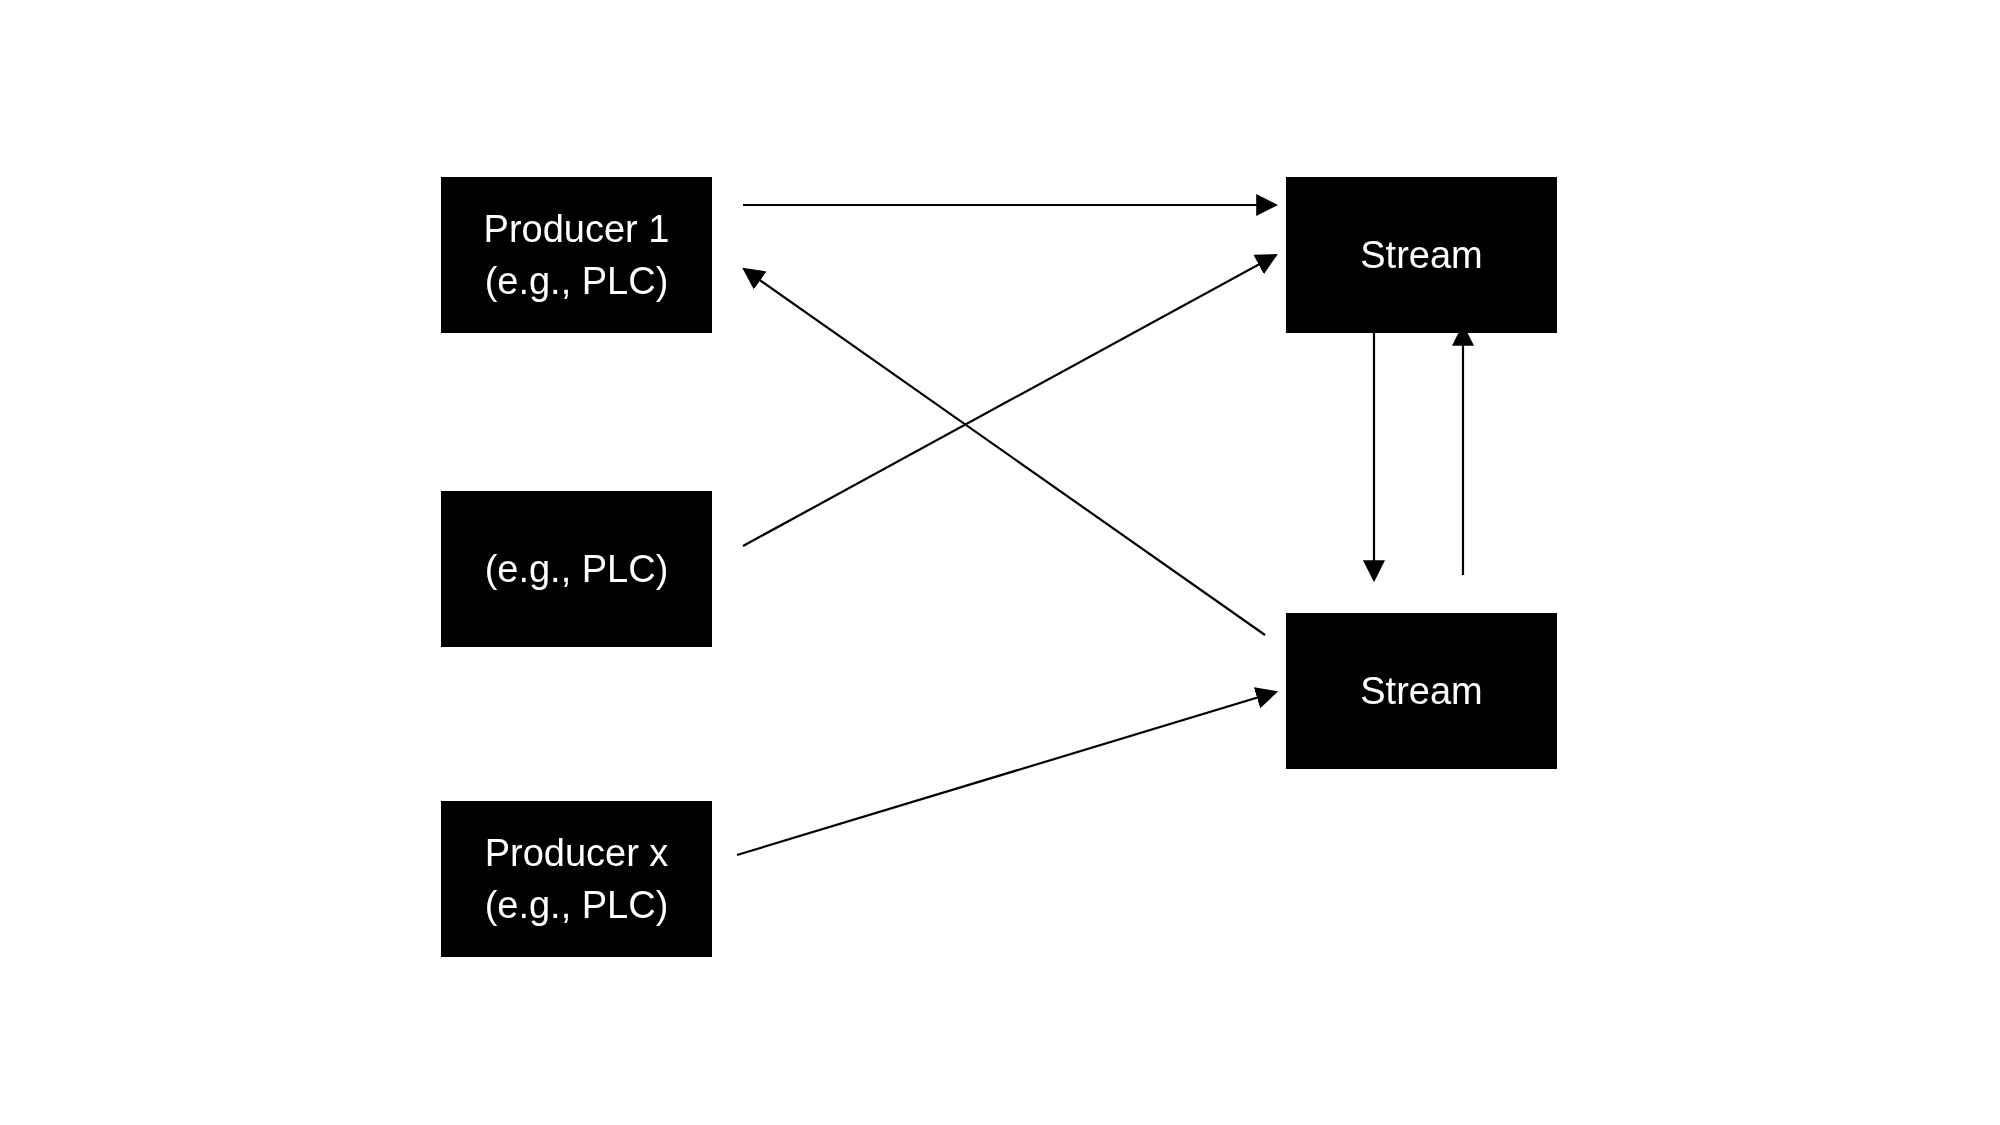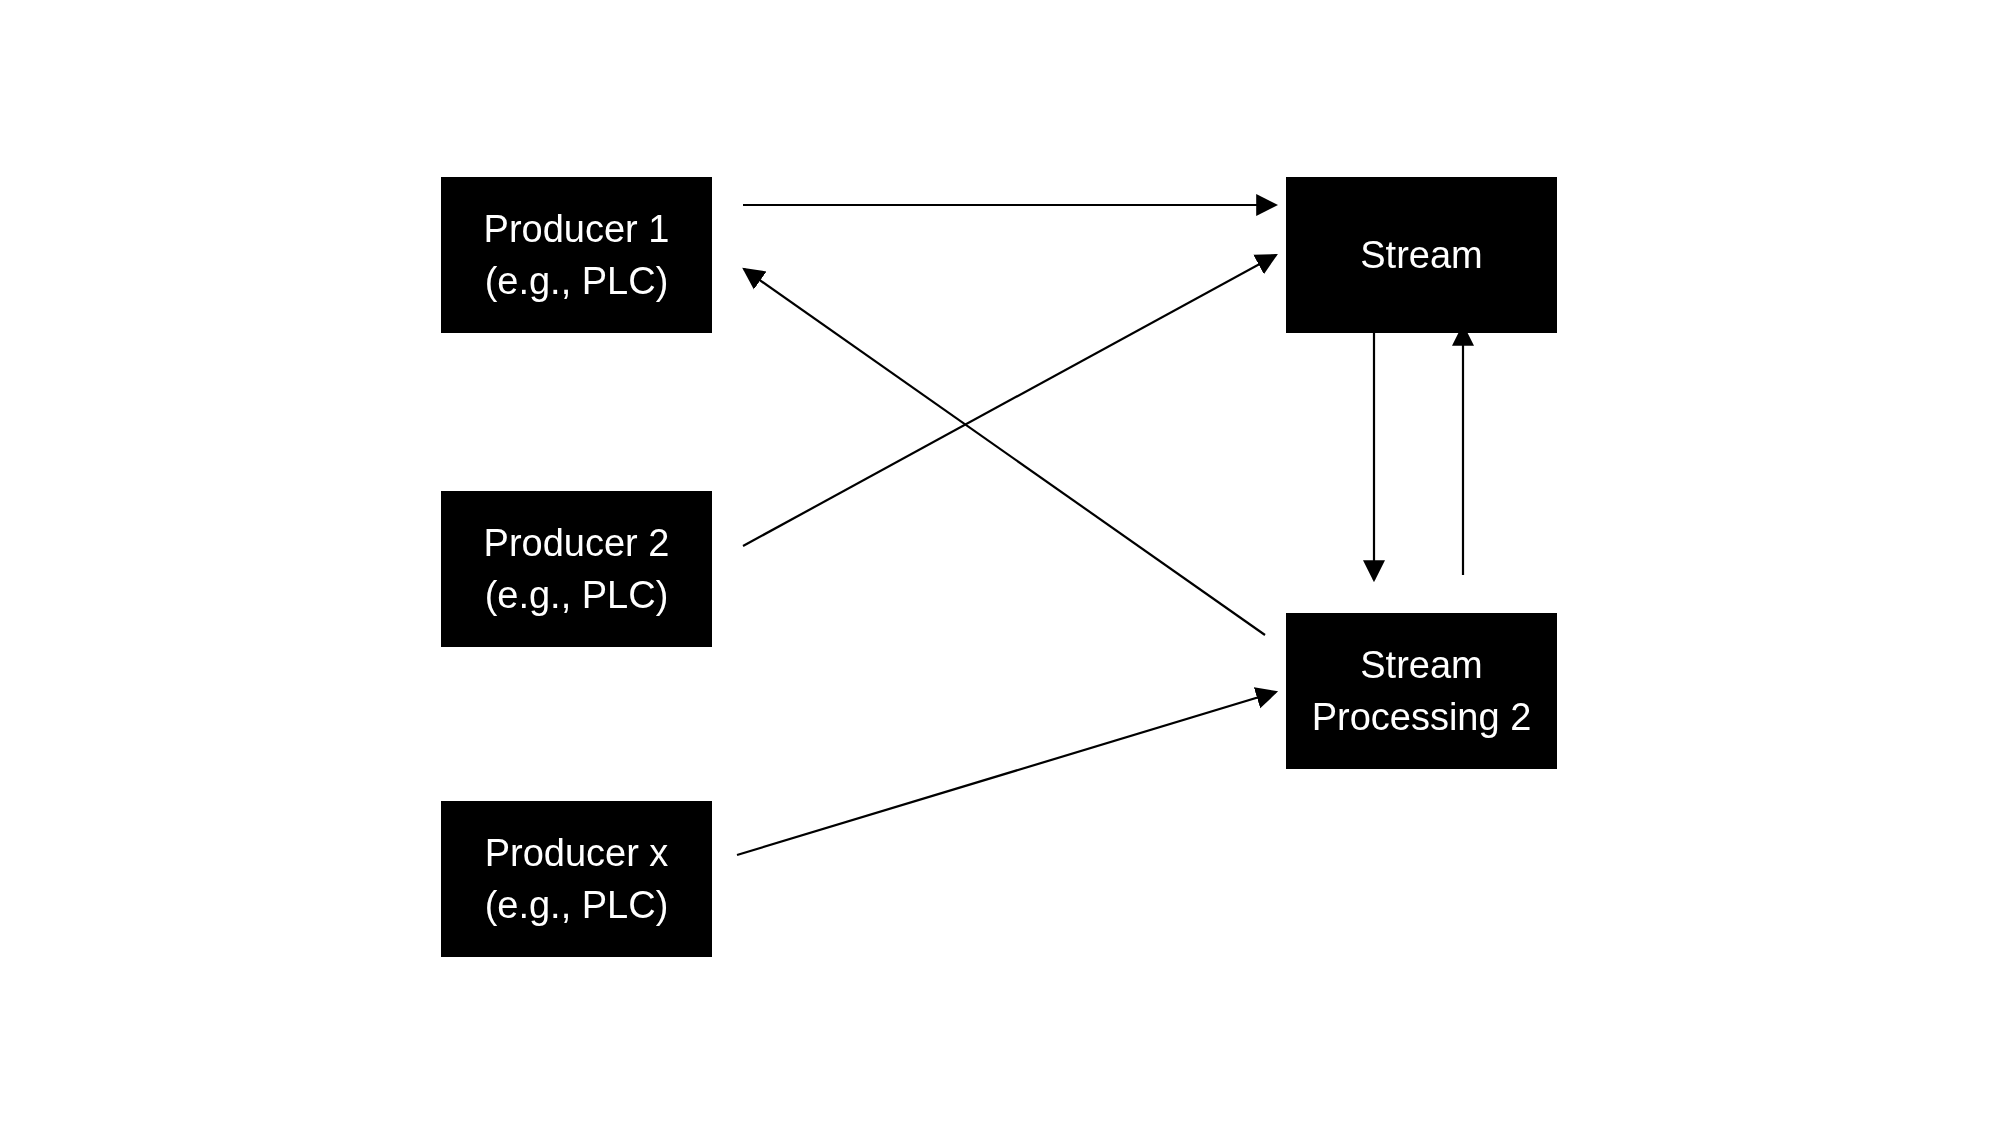--- a/index.html
+++ b/index.html
@@ -66,31 +66,29 @@
       <line x1="1374" y1="322" x2="1374" y2="580" marker-end="url(#arrowhead)"></line>
       <line x1="1463" y1="575" x2="1463" y2="326" marker-end="url(#arrowhead)"></line>
     </svg>
 
   <div class="node pos-p1">
     <div>Producer 1</div>
     <div>(e.g., PLC)</div>
   </div>
 
   <div class="node pos-p2">
-    <div>Producer 2</div>
     <div>(e.g., PLC)</div>
   </div>
 
   <div class="node pos-px">
     <div>Producer x</div>
     <div>(e.g., PLC)</div>
   </div>
 
   <div class="node pos-s1">
     <div>Stream</div>
   </div>
 
   <div class="node pos-s2">
     <div>Stream</div>
-    <div>Processing 2</div>
   </div>
 
 </div>
 
 </body></html>

